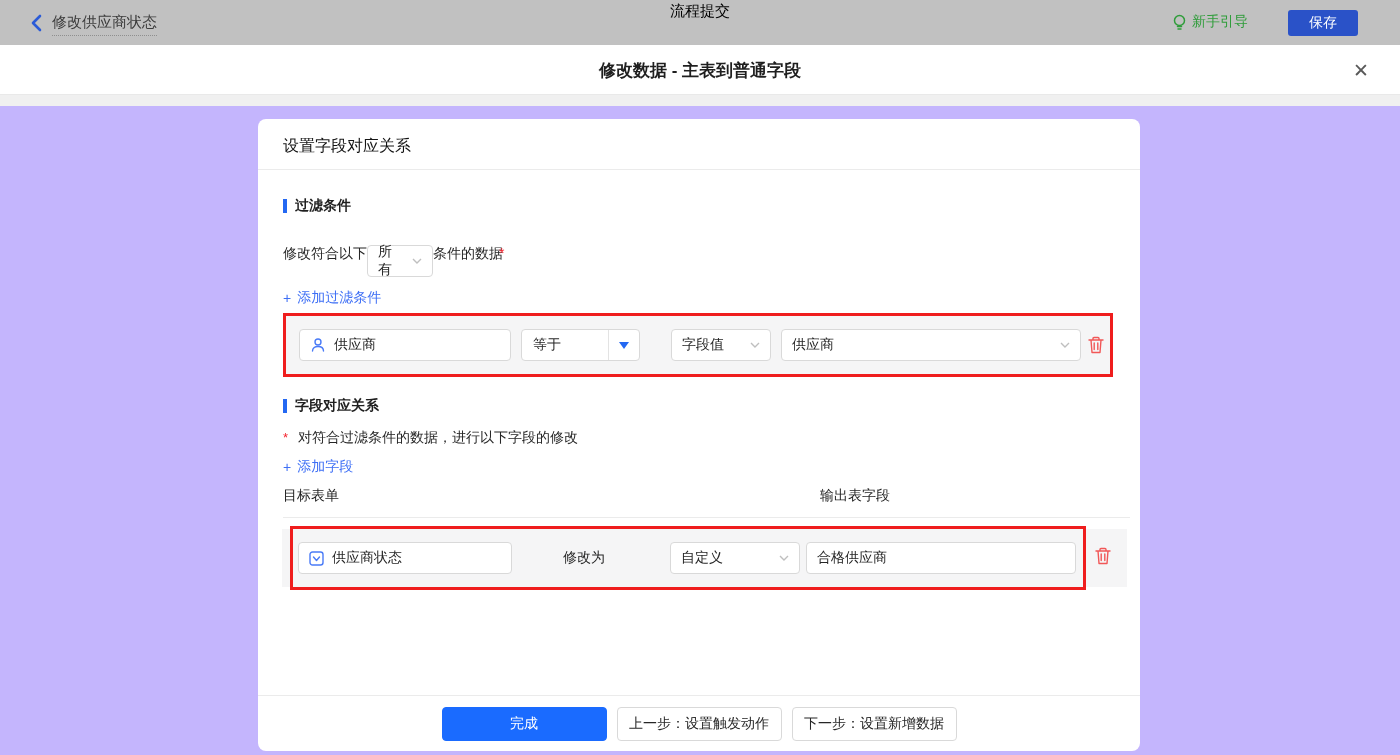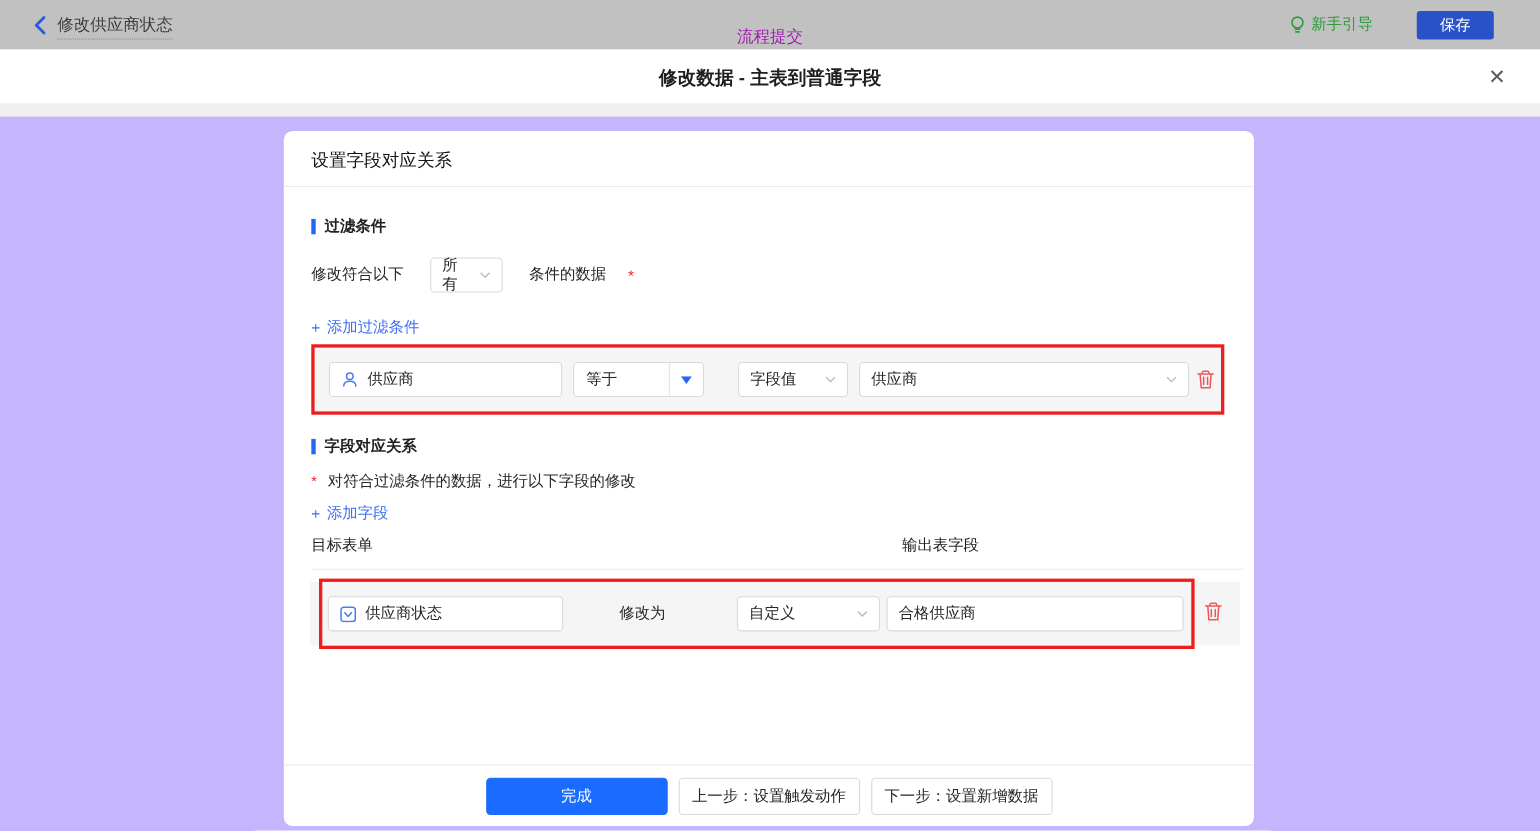--- a/index.html
+++ b/index.html
@@ -9,22 +9,22 @@
     font-size:14px; color:#262626; background:#f0f0f0; position:relative;
     overflow:hidden;
   }
   
   .topbar { position:absolute; left:0; top:0; width:1400px; height:45px;
     background:#c1c1c1; display:flex; align-items:center; }
   .back-btn { position:absolute; left:26px; top:13px; width:20px; height:20px;
     display:flex; align-items:center; justify-content:center; cursor:pointer; }
   .flow-name { position:absolute; left:52px; top:13px; font-size:15px; color:#3d3d3d;
     border-bottom:1px dotted #8f8f8f; padding-bottom:3px; }
-  .topbar-center { position:absolute; left:0; right:0; top:24px; text-align:center;
-    font-size:15px; color:#a21caf; }
+  .topbar-center { position:absolute; left:0; right:0; top:2px; text-align:center;
+    font-size:15px; color:#000000; }
   .guide { position:absolute; right:152px; top:13px; display:flex; align-items:center;
     gap:5px; color:#2f9d3a; font-size:14px; cursor:pointer; }
   .save-btn { position:absolute; right:42px; top:10px; width:70px; height:26px;
     background:#2a52c8; color:#fff; border:none; border-radius:3px; font-size:14px;
     display:flex; align-items:center; justify-content:center; cursor:pointer; }
   
   .modal-header { position:absolute; left:0; top:45px; width:1400px; height:50px;
     background:#fff; border-bottom:1px solid #e9e9e9; }
   .modal-title { position:absolute; left:0; right:0; top:14px; text-align:center;
     font-size:17px; font-weight:bold; color:#1f1f1f; }
@@ -33,22 +33,22 @@
     justify-content:center; cursor:pointer; }
   
   .content { position:absolute; left:0; top:95px; width:1400px; height:660px; background:#c4b5fd;margin-top:11px; }
   .panel { position:absolute; left:258px; top:13px; width:882px; height:632px;
     background:#fff; border-radius:8px; }
   .panel-header { position:absolute; left:25px; top:17px; font-size:16px; color:#141414; }
   .panel-header-divider { position:absolute; left:0; top:50px; width:882px; height:1px; background:#ebebeb; }
   .section-title { position:absolute; display:flex; align-items:center; gap:8px;
     font-weight:bold; font-size:14px; color:#1f1f1f; }
   .blue-bar { width:4px; height:14px; background:#2468f2; display:inline-block; }
-  .sentence { position:absolute; left:25px; top:114px; height:34px; display:flex;
-    align-items:center; gap:24px; color:#262626; }
+  .sentence { position:absolute; left:25px; top:126px; height:34px; display:flex;
+    align-items:flex-start; gap:0; color:#262626; }
   .req { color:#f5222d; margin-left:-4px; }
   .add-link { position:absolute; color:#3e6ff5; display:flex; align-items:center;
     gap:6px; cursor:pointer; font-size:14px; }
   
   .sel, .inp { background:#fff; border:1px solid #d9d9d9; border-radius:4px;
     height:32px; display:flex; align-items:center; padding:0 10px; gap:8px;
     color:#262626; cursor:pointer; }
   .sel .grow { flex:1; }
   .chev { flex:none; display:flex; }
   

